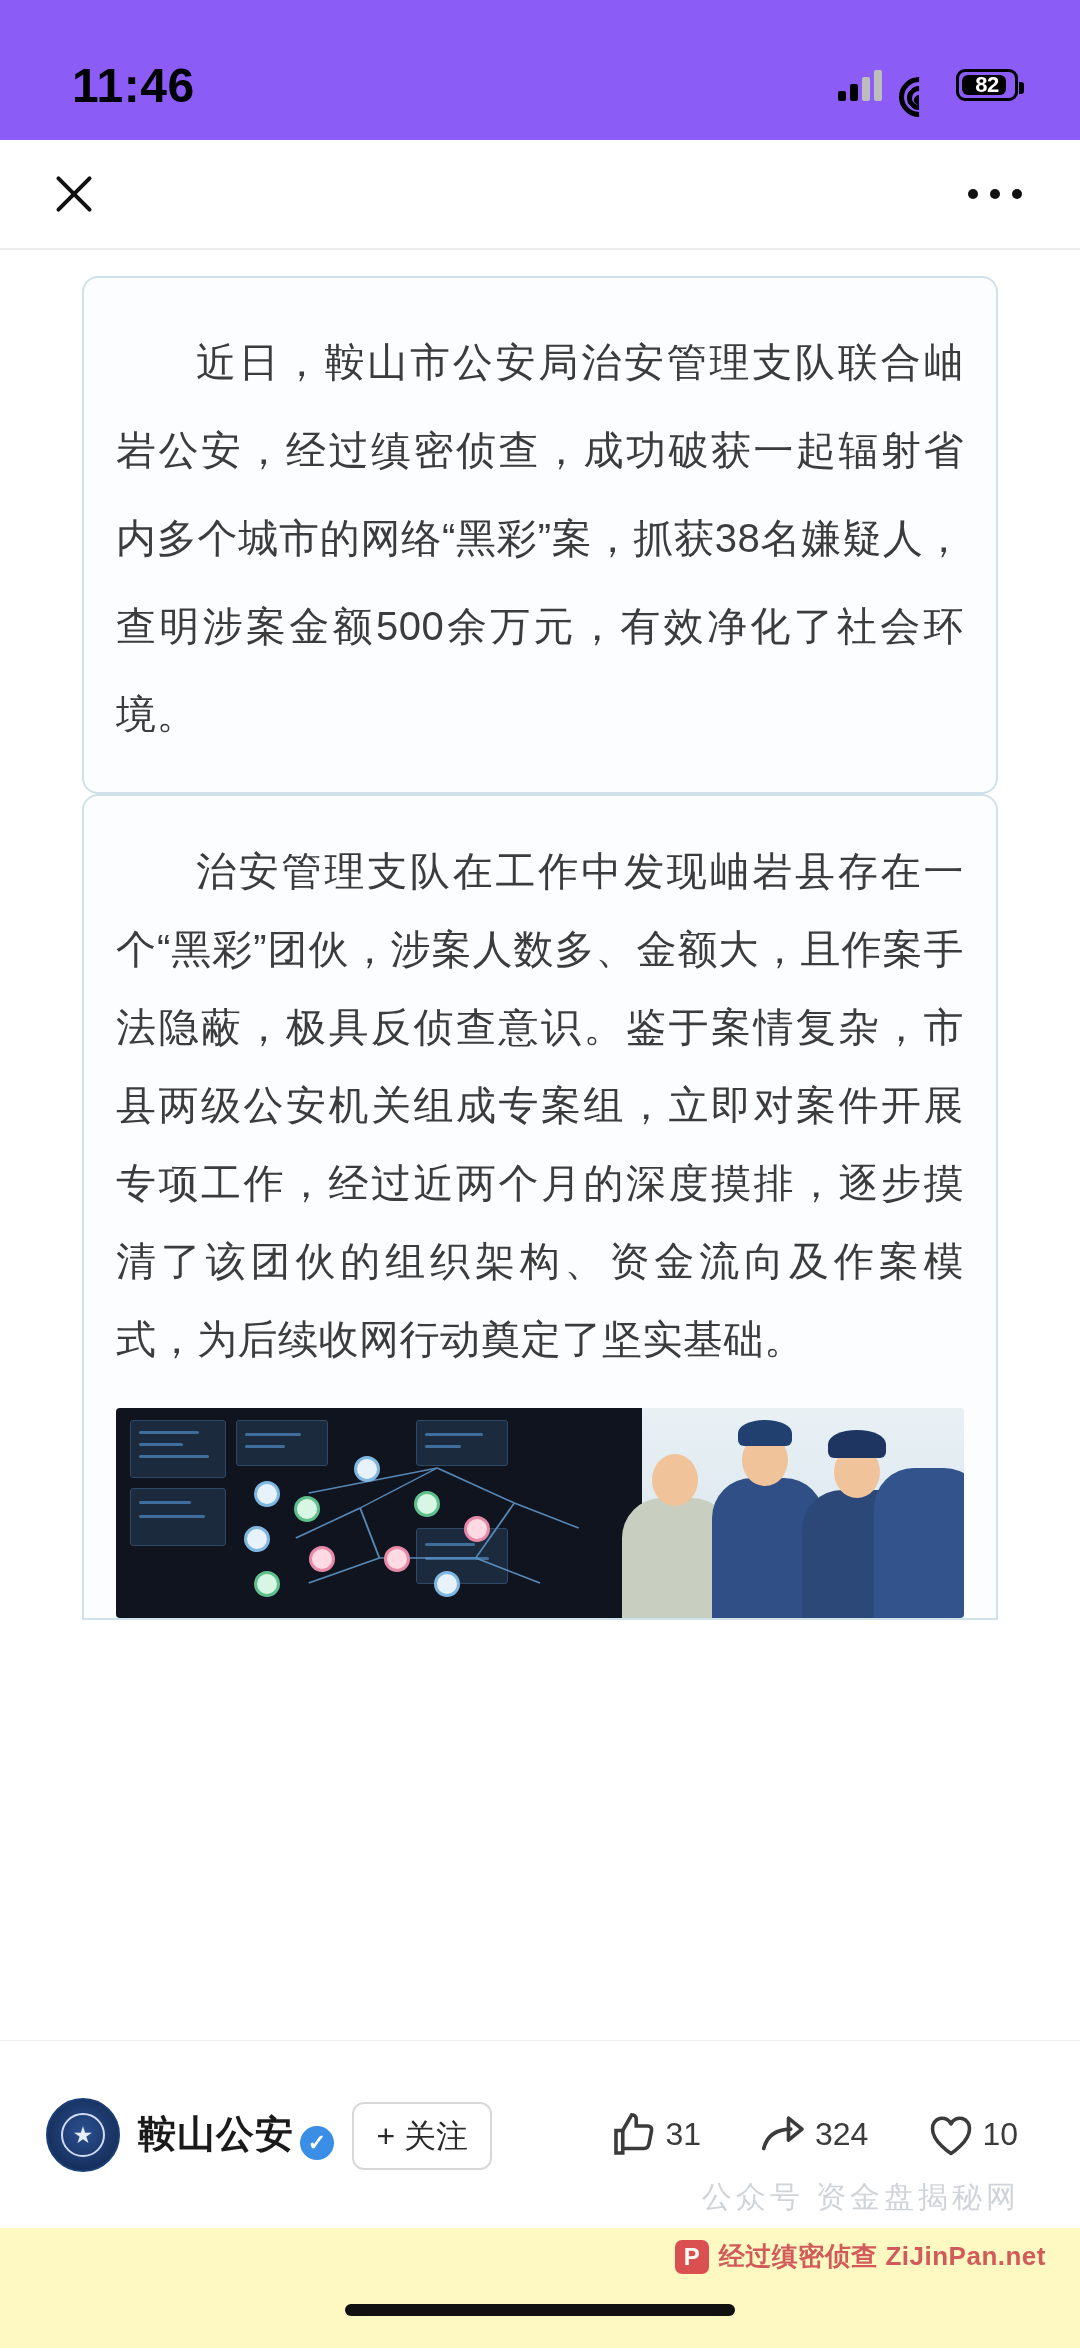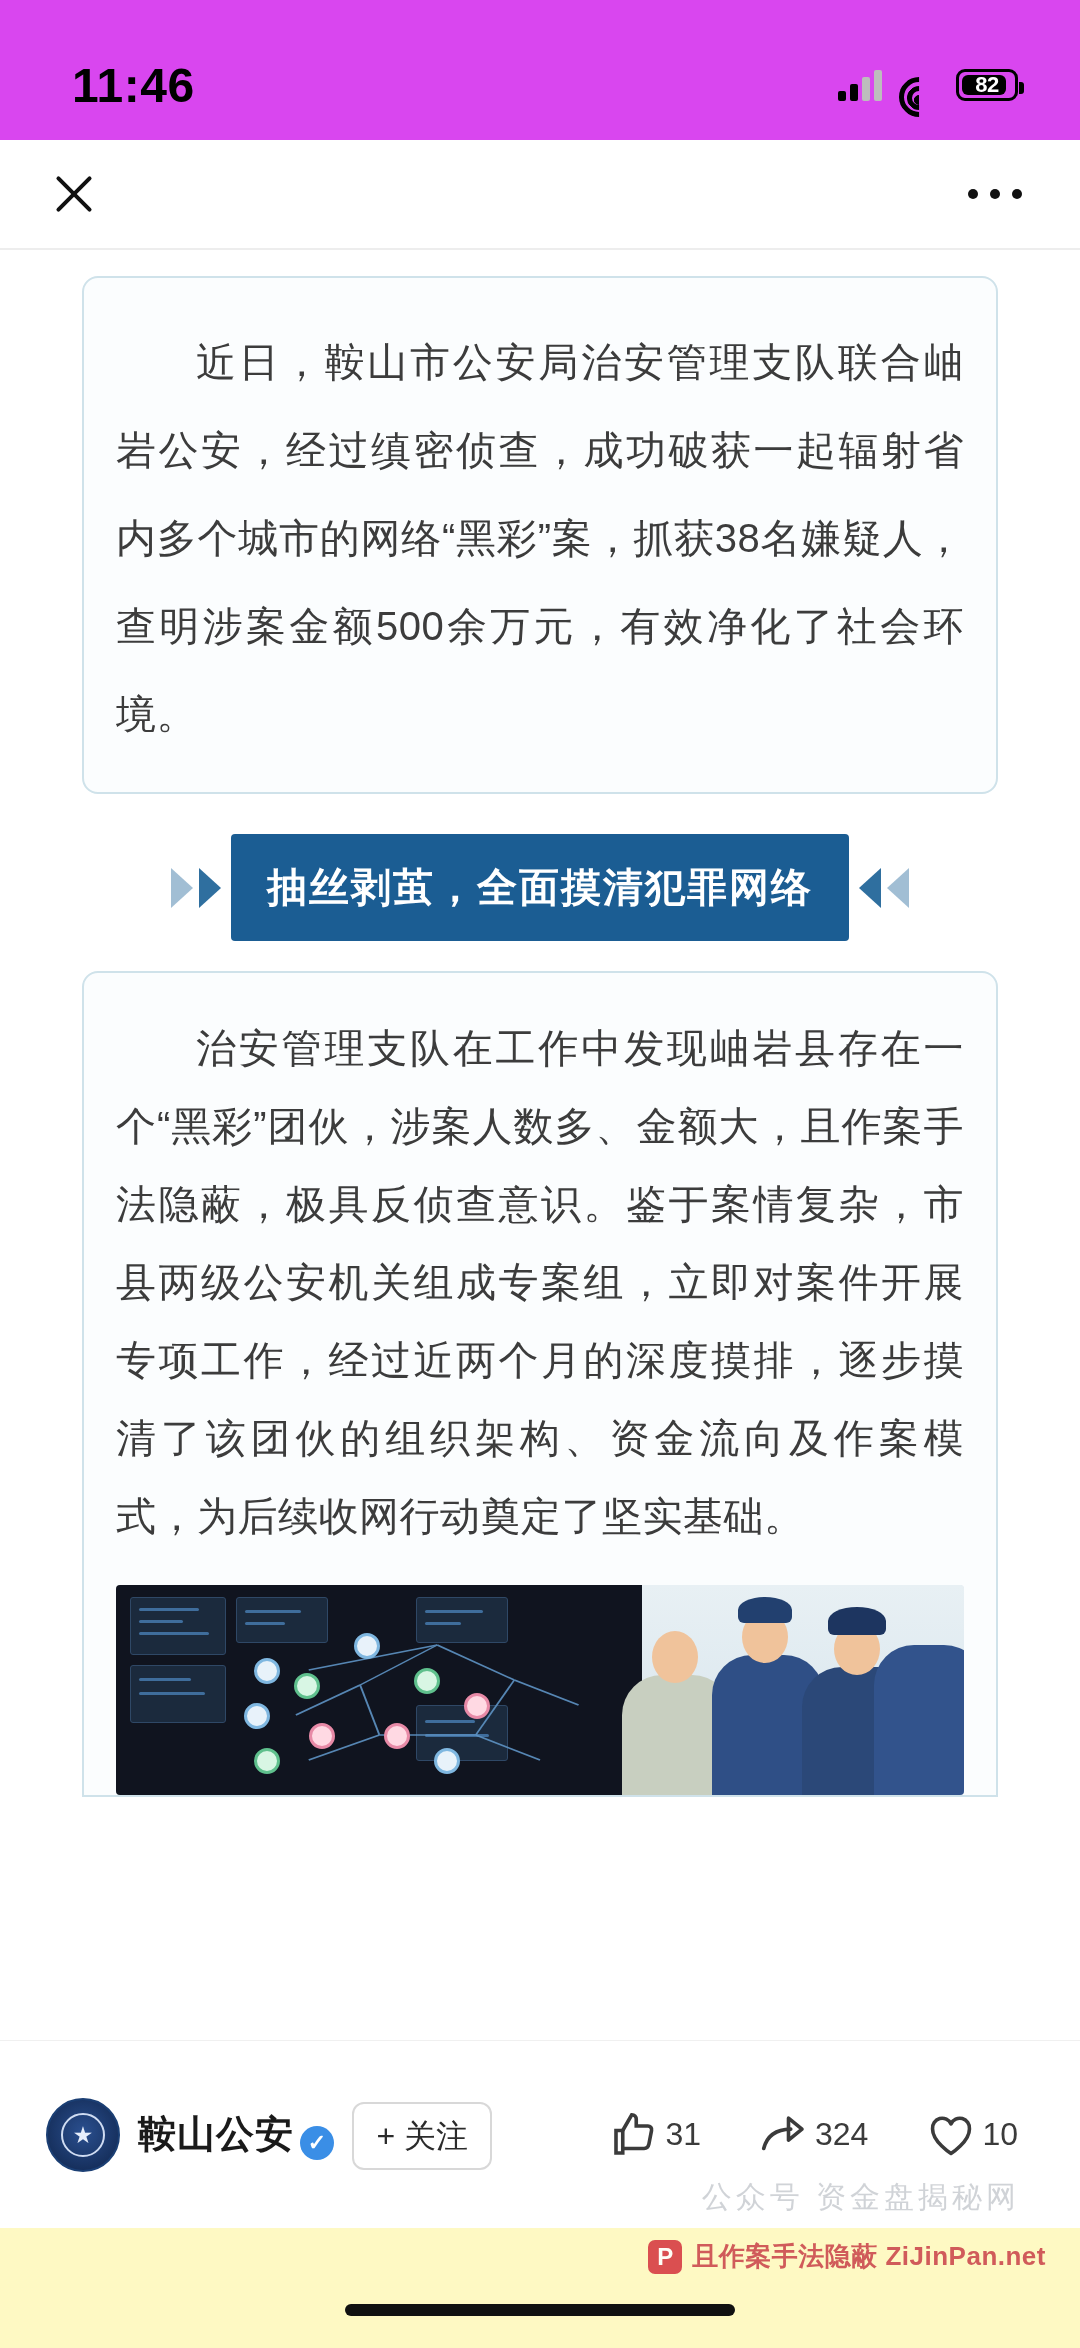--- a/index.html
+++ b/index.html
@@ -20,21 +20,21 @@
   }
 
   
   .status-bar {
     height: 140px;
     flex: 0 0 140px;
     display: flex;
     align-items: center;
     justify-content: space-between;
     padding: 12px 62px 0 72px;
-    background: #d946ef;
+    background: #8b5cf6;
   }
   .status-time {
     font-size: 48px;
     font-weight: 600;
     letter-spacing: 0.5px;
     color: #000;
     padding-top: 18px;
   }
   .status-right {
     display: flex;
@@ -341,31 +341,20 @@
   </div>
 
   <div class="divider-top"></div>
 
   <div class="article">
 
     <div class="card">
       <p>近日，鞍山市公安局治安管理支队联合岫岩公安，经过缜密侦查，成功破获一起辐射省内多个城市的网络“黑彩”案，抓获38名嫌疑人，查明涉案金额500余万元，有效净化了社会环境。</p>
     </div>
 
-    <div class="section-banner-wrap">
-      <div class="arrows-left">
-        <div class="tri r faded"></div>
-        <div class="tri r"></div>
-      </div>
-      <div class="section-banner">抽丝剥茧，全面摸清犯罪网络</div>
-      <div class="arrows-right">
-        <div class="tri l"></div>
-        <div class="tri l faded"></div>
-      </div>
-    </div>
 
     <div class="card2">
       <p>治安管理支队在工作中发现岫岩县存在一个“黑彩”团伙，涉案人数多、金额大，且作案手法隐蔽，极具反侦查意识。鉴于案情复杂，市县两级公安机关组成专案组，立即对案件开展专项工作，经过近两个月的深度摸排，逐步摸清了该团伙的组织架构、资金流向及作案模式，为后续收网行动奠定了坚实基础。</p>
 
       <div class="illus">
         <div class="screen"></div>
 
         <div class="mon" style="left:14px;top:12px;width:96px;height:58px;">
           <div class="ln" style="left:8px;top:10px;width:60px;"></div>
           <div class="ln" style="left:8px;top:22px;width:44px;"></div>
@@ -461,18 +450,18 @@
         </svg>
         <div class="cnt">10</div>
       </div>
     </div>
   </div>
 
   <div class="home-area">
     <div class="wm-ghost">公众号 资金盘揭秘网</div>
     <div class="watermark">
       <div class="wm-badge">P</div>
-      <div class="wm-text">且作案手法隐蔽 ZiJinPan.net</div>
+      <div class="wm-text">经过缜密侦查 ZiJinPan.net</div>
     </div>
     <div class="home-indicator"></div>
   </div>
 
 </div>
 
 </body></html>

